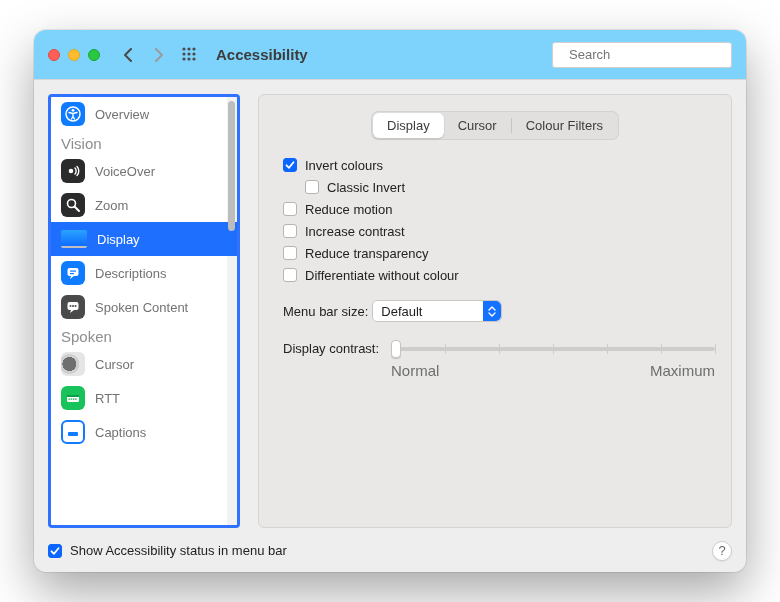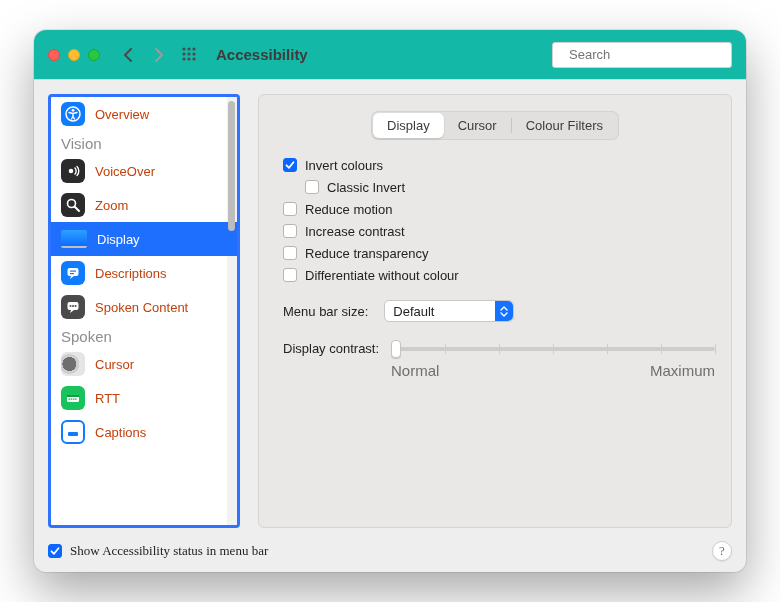--- a/index.html
+++ b/index.html
@@ -12,21 +12,21 @@
     border-radius:12px;
     box-shadow:
       0 20px 50px rgba(0,0,0,.35),
       0 0 0 1px rgba(0,0,0,.08);
     overflow:hidden;
   }
   
   .titlebar{
     display:flex;align-items:center;gap:10px;
     height:50px;padding:0 14px;
-    background:#14b8a6;
+    background:#7dd3fc;
     border-bottom:1px solid #d9d7d5;
   }
   .traffic{display:flex;gap:8px;margin-right:8px}
   .dot{width:12px;height:12px;border-radius:50%}
   .red{background:#ff5f57;border:1px solid #e24b41}
   .yellow{background:#febc2e;border:1px solid #deaa27}
   .green{background:#28c840;border:1px solid #1fa534}
   .navbtn{
     width:20px;height:24px;display:flex;align-items:center;justify-content:center;
     color:#9b9b9b;font-size:16px;
@@ -67,21 +67,21 @@
   .section{padding:4px 8px 2px 10px;color:#8d8d8d;font-size:15px}
   .item{
     display:flex;align-items:center;gap:10px;
     height:34px;padding:0 10px;
     cursor:default;
   }
   .item .ico{
     width:24px;height:24px;border-radius:6px;display:flex;align-items:center;justify-content:center;
     flex:0 0 24px;color:#fff;
   }
-  .item .lbl{font-size:13px;color:#c2410c}
+  .item .lbl{font-size:13px;color:#737373}
   .item.selected{background:#1f6fff}
   .item.selected .lbl{color:#fff}
 
   
   .ic-blue{background:#0f7bff}
   .ic-black{background:#2b2b2b}
   .ic-grey{background:#4a4a4a}
   .ic-display{
     background:linear-gradient(#2aa3ff,#0e6bff);
     border-radius:2px;width:26px;height:18px;border-bottom:2px solid #c0c0c0;
@@ -121,21 +121,21 @@
   .row{display:flex;align-items:center;gap:8px;height:22px}
   .row.indent{padding-left:22px}
   .chk{
     width:14px;height:14px;border:1px solid #b7b5b3;border-radius:3px;background:#fff;
     display:flex;align-items:center;justify-content:center;
   }
   .chk.checked{background:#0a66ff;border-color:#0a66ff}
   .chk.checked svg{display:block}
   .chk svg{display:none}
 
-  .field{display:flex;align-items:center;gap:16px;margin:6px 0 16px 8px}
+  .field{display:flex;align-items:center;gap:4px;margin:6px 0 16px 8px}
   .select{
     position:relative;width:130px;height:22px;background:#fff;border:1px solid #c9c7c5;border-radius:5px;
     display:flex;align-items:center;padding:0 0 0 8px;font-size:13px;
   }
   .select .arrows{
     position:absolute;right:0;top:0;bottom:0;width:18px;background:#1571ff;border-radius:0 5px 5px 0;
     display:flex;flex-direction:column;align-items:center;justify-content:center;gap:1px;
   }
   .select .arrows svg{display:block}
 
@@ -152,21 +152,20 @@
     position:absolute;top:2px;left:0;width:10px;height:18px;background:#fff;border:1px solid #c6c4c2;border-radius:4px;
     box-shadow:0 1px 1px rgba(0,0,0,.15);
   }
   .slider-labels{display:flex;justify-content:space-between;font-size:15px;color:#6e6e6e;margin-left:116px}
 
   
   .footer{
     height:44px;display:flex;align-items:center;justify-content:space-between;
     padding:0 14px;
     border-top:1px solid transparent;
-    font-family:Liberation Serif, serif;
   }
   .footer .left{display:flex;align-items:center;gap:8px}
   .help{
     width:20px;height:20px;border-radius:50%;background:#fff;border:1px solid #cfcdcb;
     display:flex;align-items:center;justify-content:center;color:#6b6b6b;font-size:13px;
     box-shadow:0 1px 1px rgba(0,0,0,.08);
   }
 </style>
 </head>
 <body>

